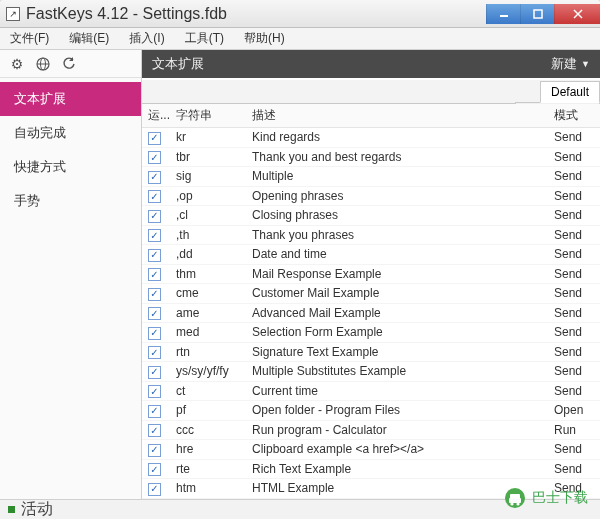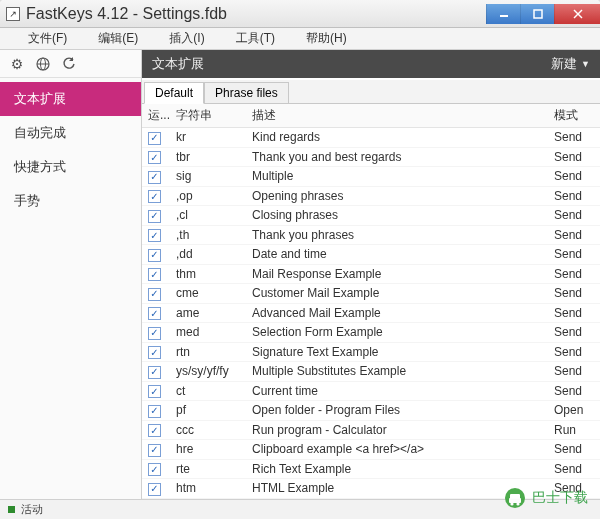--- a/index.html
+++ b/index.html
@@ -6,45 +6,45 @@
   body { font-family: "Microsoft YaHei", "Segoe UI", Tahoma, sans-serif; font-size: 12px; background: #e8e8e8; width: 600px; height: 519px; overflow: hidden; position: relative; }
   .window { width: 600px; height: 519px; background: #fff; border-radius: 4px 4px 0 0; box-shadow: 0 2px 6px rgba(0,0,0,0.3); display: flex; flex-direction: column; }
   .titlebar { height: 28px; background: linear-gradient(to bottom, #f6f6f6, #e4e4e4); display: flex; align-items: center; padding: 0 0 0 6px; border-top-left-radius: 4px; border-top-right-radius: 4px; border-bottom: 1px solid #c0c0c0; }
   .titlebar .app-icon { width: 14px; height: 14px; border: 1px solid #666; display: inline-flex; align-items: center; justify-content: center; margin-right: 6px; font-size: 9px; color: #333; background: #fff; }
   .titlebar .title { font-size: 16px; color: #333; flex: 1; }
   .winbtns { display: flex; height: 20px; }
   .winbtn { width: 34px; height: 20px; display: flex; align-items: center; justify-content: center; font-size: 11px; color: #fff; border-left: 1px solid rgba(0,0,0,0.1); }
   .winbtn.min { background: linear-gradient(to bottom,#6aa5e0,#3b79c9); }
   .winbtn.max { background: linear-gradient(to bottom,#6aa5e0,#3b79c9); }
   .winbtn.close { background: linear-gradient(to bottom,#e17070,#c73636); width: 46px; }
-  .menubar { height: 22px; background: #f4f4f4; border-bottom: 1px solid #d0d0d0; display: flex; align-items: center; padding: 0 22px; gap: 19px; }
+  .menubar { height: 22px; background: #f4f4f4; border-bottom: 1px solid #d0d0d0; display: flex; align-items: center; padding: 0 4px; gap: 8px; }
   .menubar .mitem { padding: 2px 6px; color: #333; cursor: default; }
   .body { flex: 1; display: flex; min-height: 0; }
   .sidebar { width: 142px; background: #fafafa; border-right: 1px solid #d0d0d0; display: flex; flex-direction: column; }
   .sidebar .tools { height: 28px; display: flex; align-items: center; gap: 8px; padding: 0 8px; border-bottom: 1px solid #e0e0e0; }
   .sidebar .tools span { width: 18px; height: 18px; display: inline-flex; align-items: center; justify-content: center; color: #555; font-size: 14px; }
   .sidebar .nav { padding-top: 4px; }
   .nav-item { padding: 8px 14px; color: #333; font-size: 13px; cursor: default; }
   .nav-item.active { background: #c82b7d; color: #fff; }
   .main { flex: 1; display: flex; flex-direction: column; min-width: 0; }
   .section-head { height: 28px; background: #4a4a4a; color: #eee; display: flex; align-items: center; padding: 0 10px; font-size: 13px; }
   .section-head .title { flex: 1; }
-  .tabs { height: 24px; background: #f3f3f3; border-bottom: 1px solid #c8c8c8; display: flex; align-items: flex-end; padding-left: 2px; margin-top:2px;}
+  .tabs { height: 24px; background: #f3f3f3; border-bottom: 1px solid #c8c8c8; display: flex; align-items: flex-end; padding-left: 2px; margin-top:2px;flex-direction:column;}
   .tab { padding: 3px 10px; font-size: 12px; border: 1px solid #c8c8c8; border-bottom: none; background: #f0f0f0; margin-right: 0; cursor: default; }
   .tab.active { background: #fff; border-bottom: 1px solid #fff; position: relative; top: 1px; }
   .table { flex: 1; overflow: auto; background: #fff; }
   table { border-collapse: collapse; width: 100%; table-layout: fixed; }
   th { text-align: left; font-weight: normal; font-size: 12px; color: #333; padding: 3px 6px; border-bottom: 1px solid #e4e4e4; background: #fafafa; position: sticky; top: 0; }
   td { font-size: 12px; color: #333; padding: 2px 6px; border-bottom: 1px solid #f4f4f4; white-space: nowrap; overflow: hidden; text-overflow: ellipsis; }
   col.c0 { width: 28px; }
   col.c1 { width: 76px; }
   col.c2 { width: auto; }
   col.c3 { width: 52px; }
   .chk { width: 13px; height: 13px; border: 1px solid #7a9fd6; background: #fff; display: inline-flex; align-items: center; justify-content: center; font-size: 10px; color: #2a66b8; line-height: 1; }
-  .statusbar { height: 20px; background: #f2f2f2; border-top: 1px solid #d0d0d0; display: flex; align-items: center; padding: 0 8px; font-size: 11px; color: #444; gap: 6px; }
+  .statusbar { height: 20px; background: #f2f2f2; border-top: 1px solid #d0d0d0; display: flex; align-items: center; padding: 0 8px; font-size: 16px; color: #444; gap: 6px; }
   .statusbar .dot { width: 7px; height: 7px; background: #2e8b2e; display: inline-block; }
   .watermark { position: absolute; right: 12px; bottom: 10px; display: flex; align-items: center; gap: 6px; font-size: 14px; color: #2c9c3d; pointer-events: none; opacity: 0.9; }
   .watermark .wm-icon { width: 22px; height: 22px; display:inline-flex; align-items:center; justify-content:center; }
 </style>
 </head>
 <body>
 
 <div class="window">
   <div class="titlebar">
     <span class="app-icon">↗</span>

